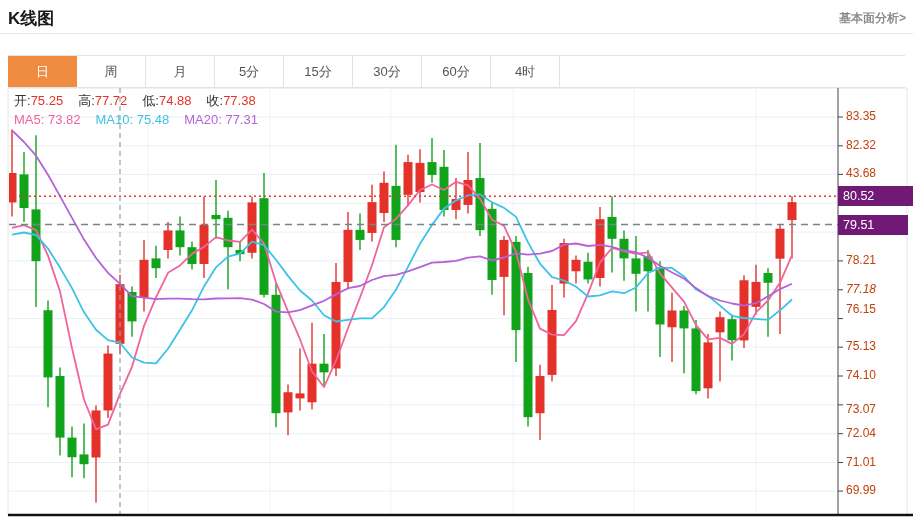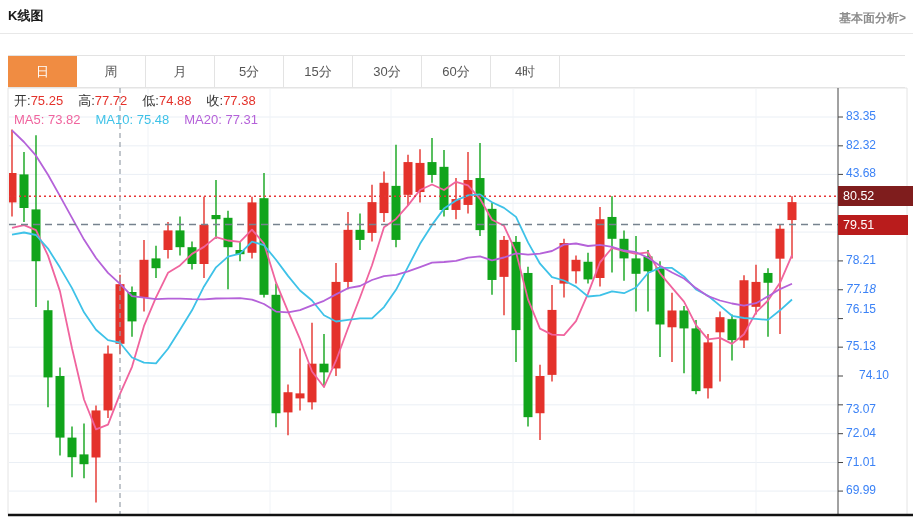--- a/index.html
+++ b/index.html
@@ -1,33 +1,33 @@
 <!DOCTYPE html>
 <html><head>
 <meta charset="utf-8">
 <style>
   html,body{margin:0;padding:0;background:#fff;}
   body{width:913px;height:518px;position:relative;overflow:hidden;
        font-family:"Liberation Sans","DejaVu Sans",sans-serif;}
-  .page-title{position:absolute;left:8px;top:7px;font-size:13px;font-weight:bold;color:#1a1a1a;}
+  .page-title{position:absolute;left:8px;top:7px;font-size:17px;font-weight:bold;color:#1a1a1a;}
   .top-link{position:absolute;right:7px;top:10px;font-size:12px;color:#8c8c8c;cursor:pointer;font-weight:bold;}
   .title-divider{position:absolute;left:0;top:33px;width:913px;height:1px;background:#e8e8e8;}
   .tab-bar{position:absolute;left:8px;top:55px;width:897px;height:33px;display:flex;
            border-top:1px solid #e3e3e3;border-bottom:1px solid #e3e3e3;box-sizing:border-box;}
   .tab{width:69px;height:100%;line-height:31px;text-align:center;font-size:13px;color:#555;
        border-right:1px solid #e3e3e3;box-sizing:border-box;background:#fff;cursor:pointer;}
   .tab:first-child{border-left:1px solid #e3e3e3;}
   .tab.sel{background:#f08c42;color:#fff;border-color:#f08c42;}
   .chart-wrap{position:absolute;left:0;top:0;width:913px;height:420px;}
   svg{position:absolute;left:0;top:0;}
   .legend{position:absolute;left:14px;font-size:13px;white-space:nowrap;z-index:3;}
   .legend .grp{margin-right:15px;}
   .legend .lbl{color:#333;}
   .legend .val{font-weight:normal;}
-  .ylabel{position:absolute;left:846px;width:56px;height:15px;font-size:12px;color:#3b82f6;z-index:2;}
+  .ylabel{position:absolute;left:846px;width:56px;height:15px;font-size:12px;color:#c2410c;z-index:2;}
   .badge{position:absolute;height:20px;line-height:20px;font-size:12.5px;color:#fff;
          padding-left:5px;box-sizing:border-box;z-index:4;}
 </style>
 </head>
 <body>
 
 <div class="page-title">K线图</div>
 <div class="top-link">基本面分析&gt;</div>
 <div class="title-divider"></div>
 
@@ -366,21 +366,21 @@
   <div id="ylabels">
       <div class="ylabel" style="top: 109px;">83.35</div>
       <div class="ylabel" style="top: 137.84px;">82.32</div>
       <div class="ylabel" style="top: 166.4px;">43.68</div>
       <div class="ylabel" style="top: 195.24px;">80.27</div>
       <div class="ylabel" style="top: 224.08px;">79.24</div>
       <div class="ylabel" style="top: 252.92px;">78.21</div>
       <div class="ylabel" style="top: 281.76px; font-style: italic;">77.18</div>
       <div class="ylabel" style="top: 302px;">76.15</div>
       <div class="ylabel" style="top: 339.16px;">75.13</div>
-      <div class="ylabel" style="top: 368px; text-align: center;">74.10</div>
+      <div class="ylabel" style="top: 368px;">74.10</div>
       <div class="ylabel" style="top: 402px;">73.07</div>
       <div class="ylabel" style="top: 425.68px;">72.04</div>
       <div class="ylabel" style="top: 454.52px;">71.01</div>
       <div class="ylabel" style="top: 483.08px;">69.99</div>
     </div>
-  <div class="badge" id="price-badge" style="left: 838px; width: 75px; top: 186.24px; background: #7f1d1d;">80.52</div>
-  <div class="badge" id="cross-badge" style="left: 838px; width: 70px; top: 214.52px; background: #b91c1c;">79.51</div>
+  <div class="badge" id="price-badge" style="left: 838px; width: 75px; top: 186.24px; background: #701a75;">80.52</div>
+  <div class="badge" id="cross-badge" style="left: 838px; width: 70px; top: 214.52px; background: #701a75;">79.51</div>
 </div>
 
 </body></html>

